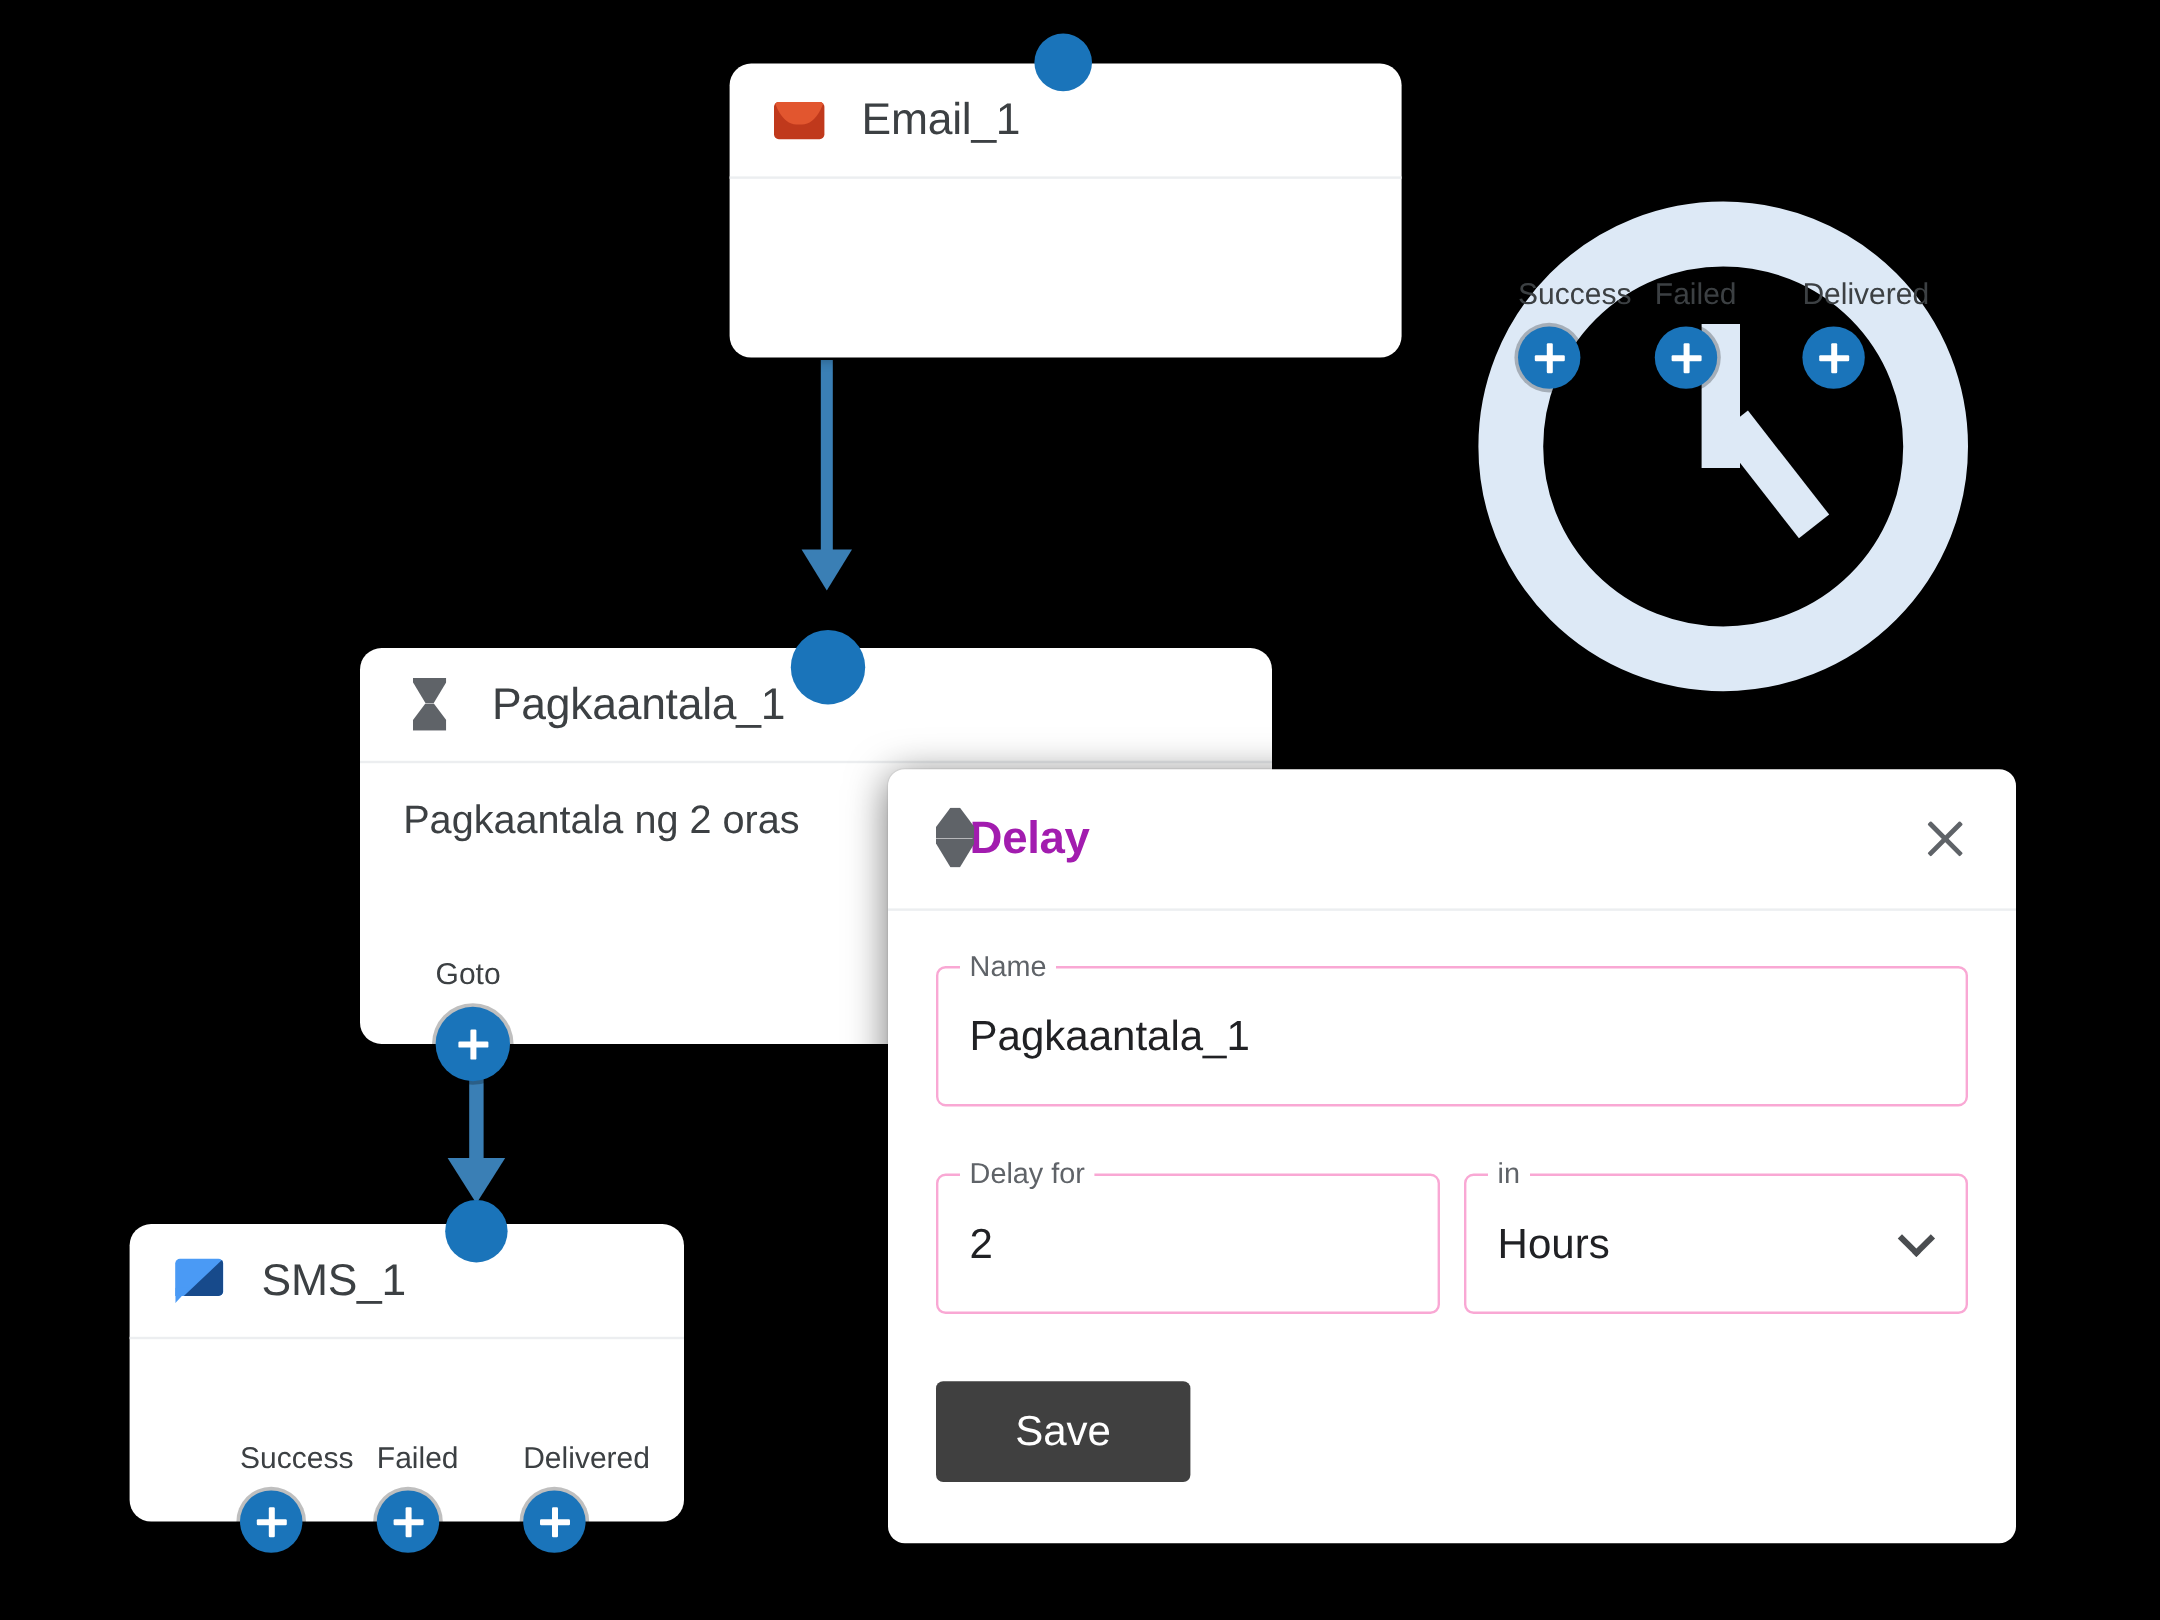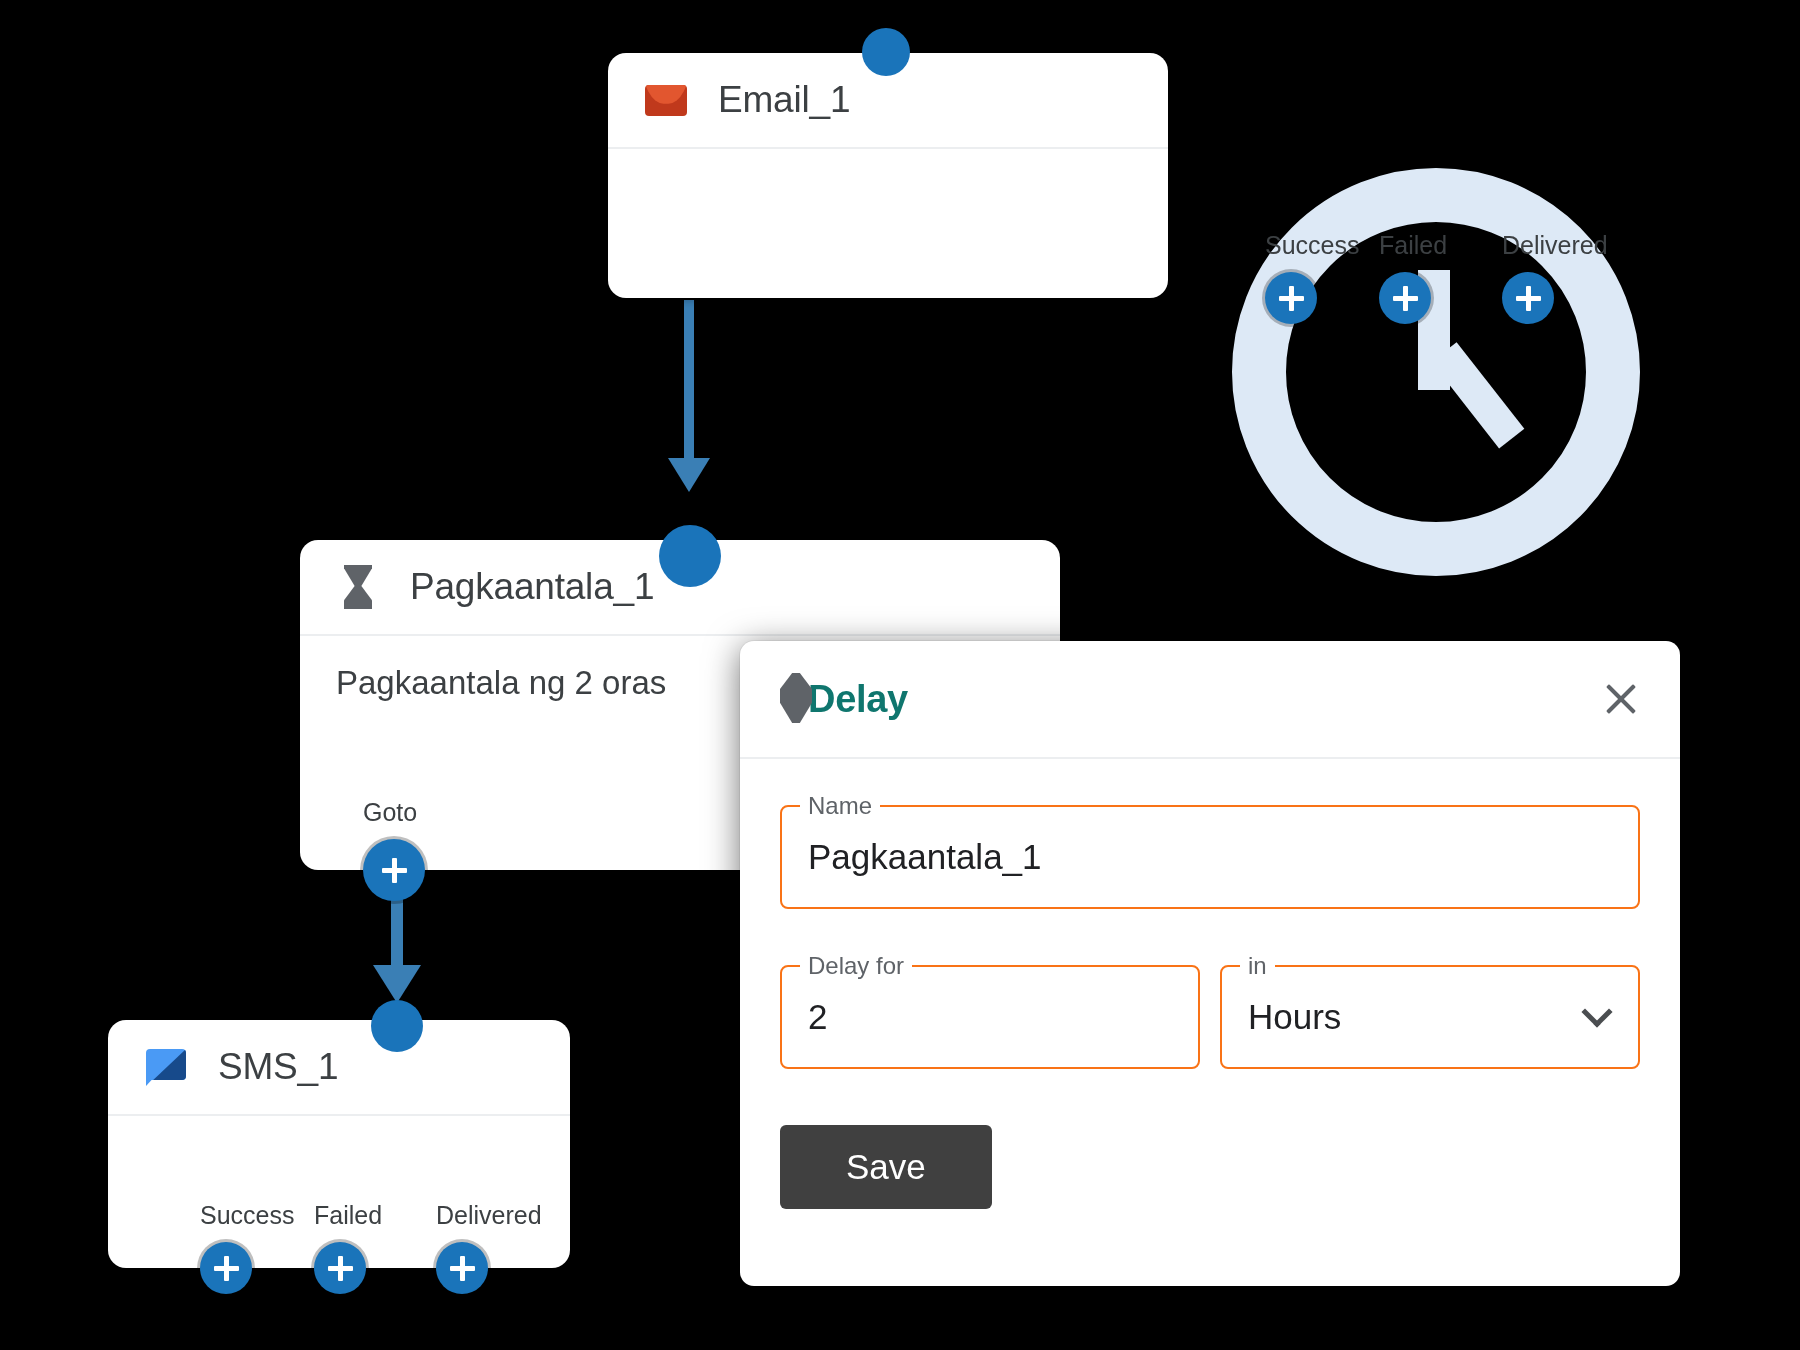--- a/index.html
+++ b/index.html
@@ -230,21 +230,21 @@
     height: 118px;
     display: flex;
     align-items: center;
     padding: 0 36px 0 40px;
     border-bottom: 2px solid #eceef0;
     box-sizing: border-box;
   }
   .dlg-title {
     font-size: 38px;
     font-weight: bold;
-    color: #0f766e;
+    color: #a21caf;
     margin-left: 28px;
     letter-spacing: -0.3px;
   }
   .dlg-close {
     margin-left: auto;
     width: 46px; height: 46px;
     position: relative;
     cursor: pointer;
   }
   .dlg-close::before,
@@ -259,23 +259,23 @@
   .dlg-close::before { transform: rotate(45deg); }
   .dlg-close::after  { transform: rotate(-45deg); }
 
   .dlg-body {
     padding: 46px 40px 0 40px;
   }
 
   
   .field {
     position: relative;
-    border: 2px solid #f97316;
+    border: 2px solid #f9a8d4;
     border-radius: 8px;
-    height: 104px;
+    height: 117px;
     box-sizing: border-box;
     background: #fff;
   }
   .field .legend {
     position: absolute;
     left: 18px;
     top: -13px;
     background: #ffffff;
     padding: 0 8px;
     font-size: 24px;

